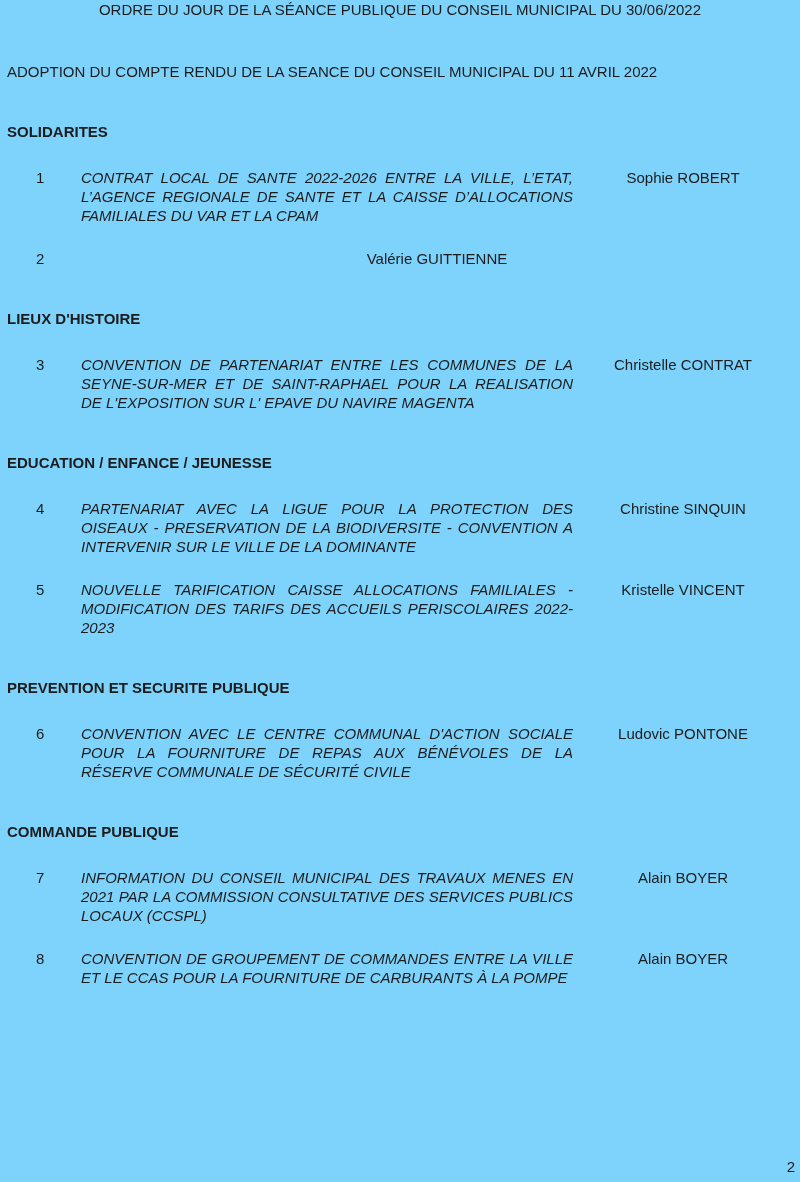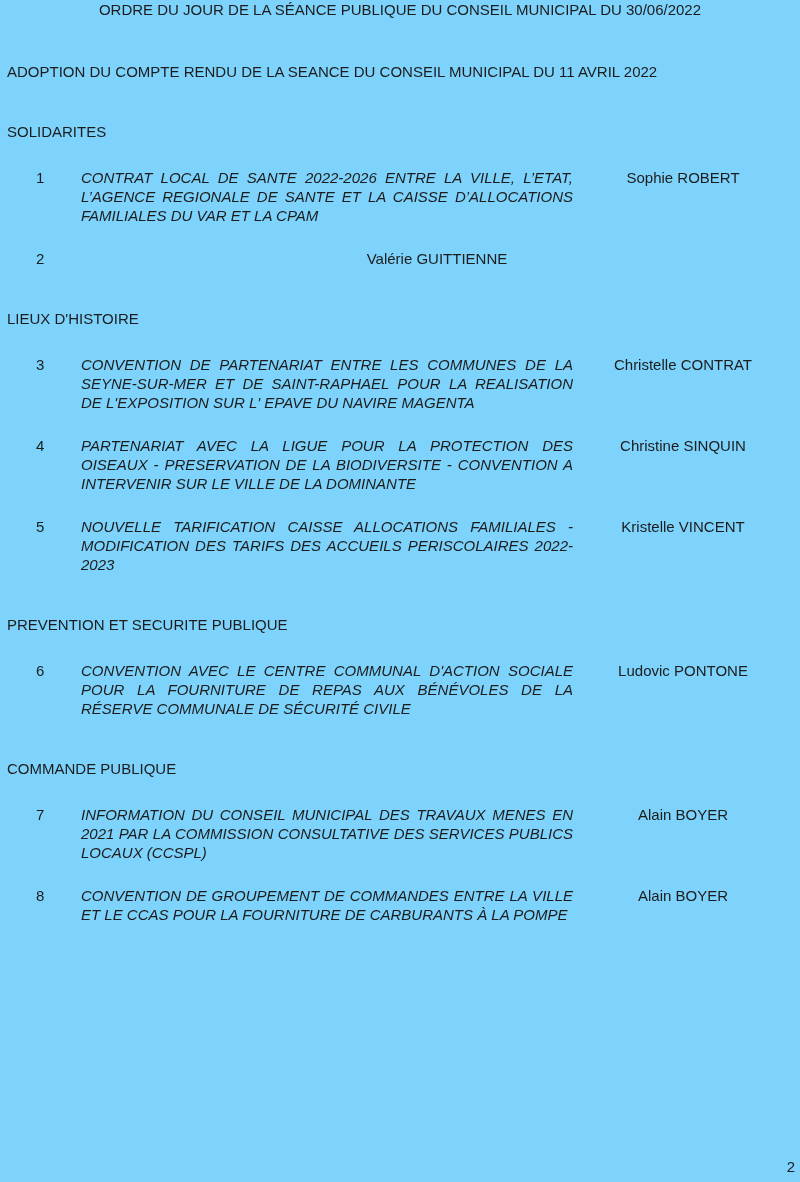--- a/index.html
+++ b/index.html
@@ -25,21 +25,21 @@
     font-weight: normal;
     font-size: 15px;
   }
   .preamble-line {
     margin: 0 7px 19px 7px;
   }
   .preamble-line:last-of-type {
     margin-bottom: 11px;
   }
   .section-heading {
-    font-weight: normal;
+    font-weight: bold;
     font-size: 15px;
     margin: 41px 7px 27px 7px;
   }
   .agenda-item {
     display: flex;
     align-items: flex-start;
     margin: 0 7px 24px 36px;
   }
   .item-number {
     width: 45px;
@@ -84,20 +84,21 @@
   </div>
 
   <div class="section-heading">LIEUX D'HISTOIRE</div>
 
   <div class="agenda-item">
     <div class="item-number">3</div>
     <div class="item-text">CONVENTION DE PARTENARIAT ENTRE LES COMMUNES DE LA SEYNE-SUR-MER ET DE SAINT-RAPHAEL POUR LA REALISATION DE L'EXPOSITION SUR L' EPAVE DU NAVIRE MAGENTA</div>
     <div class="item-name">Christelle CONTRAT</div>
   </div>
 
+  <div class="section-heading">EDUCATION / ENFANCE / JEUNESSE</div>
 
   <div class="agenda-item">
     <div class="item-number">4</div>
     <div class="item-text">PARTENARIAT AVEC LA LIGUE POUR LA PROTECTION DES OISEAUX - PRESERVATION DE LA BIODIVERSITE - CONVENTION A INTERVENIR SUR LE VILLE DE LA DOMINANTE</div>
     <div class="item-name">Christine SINQUIN</div>
   </div>
 
   <div class="agenda-item">
     <div class="item-number">5</div>
     <div class="item-text">NOUVELLE TARIFICATION CAISSE ALLOCATIONS FAMILIALES - MODIFICATION DES TARIFS DES ACCUEILS PERISCOLAIRES 2022-2023</div>

